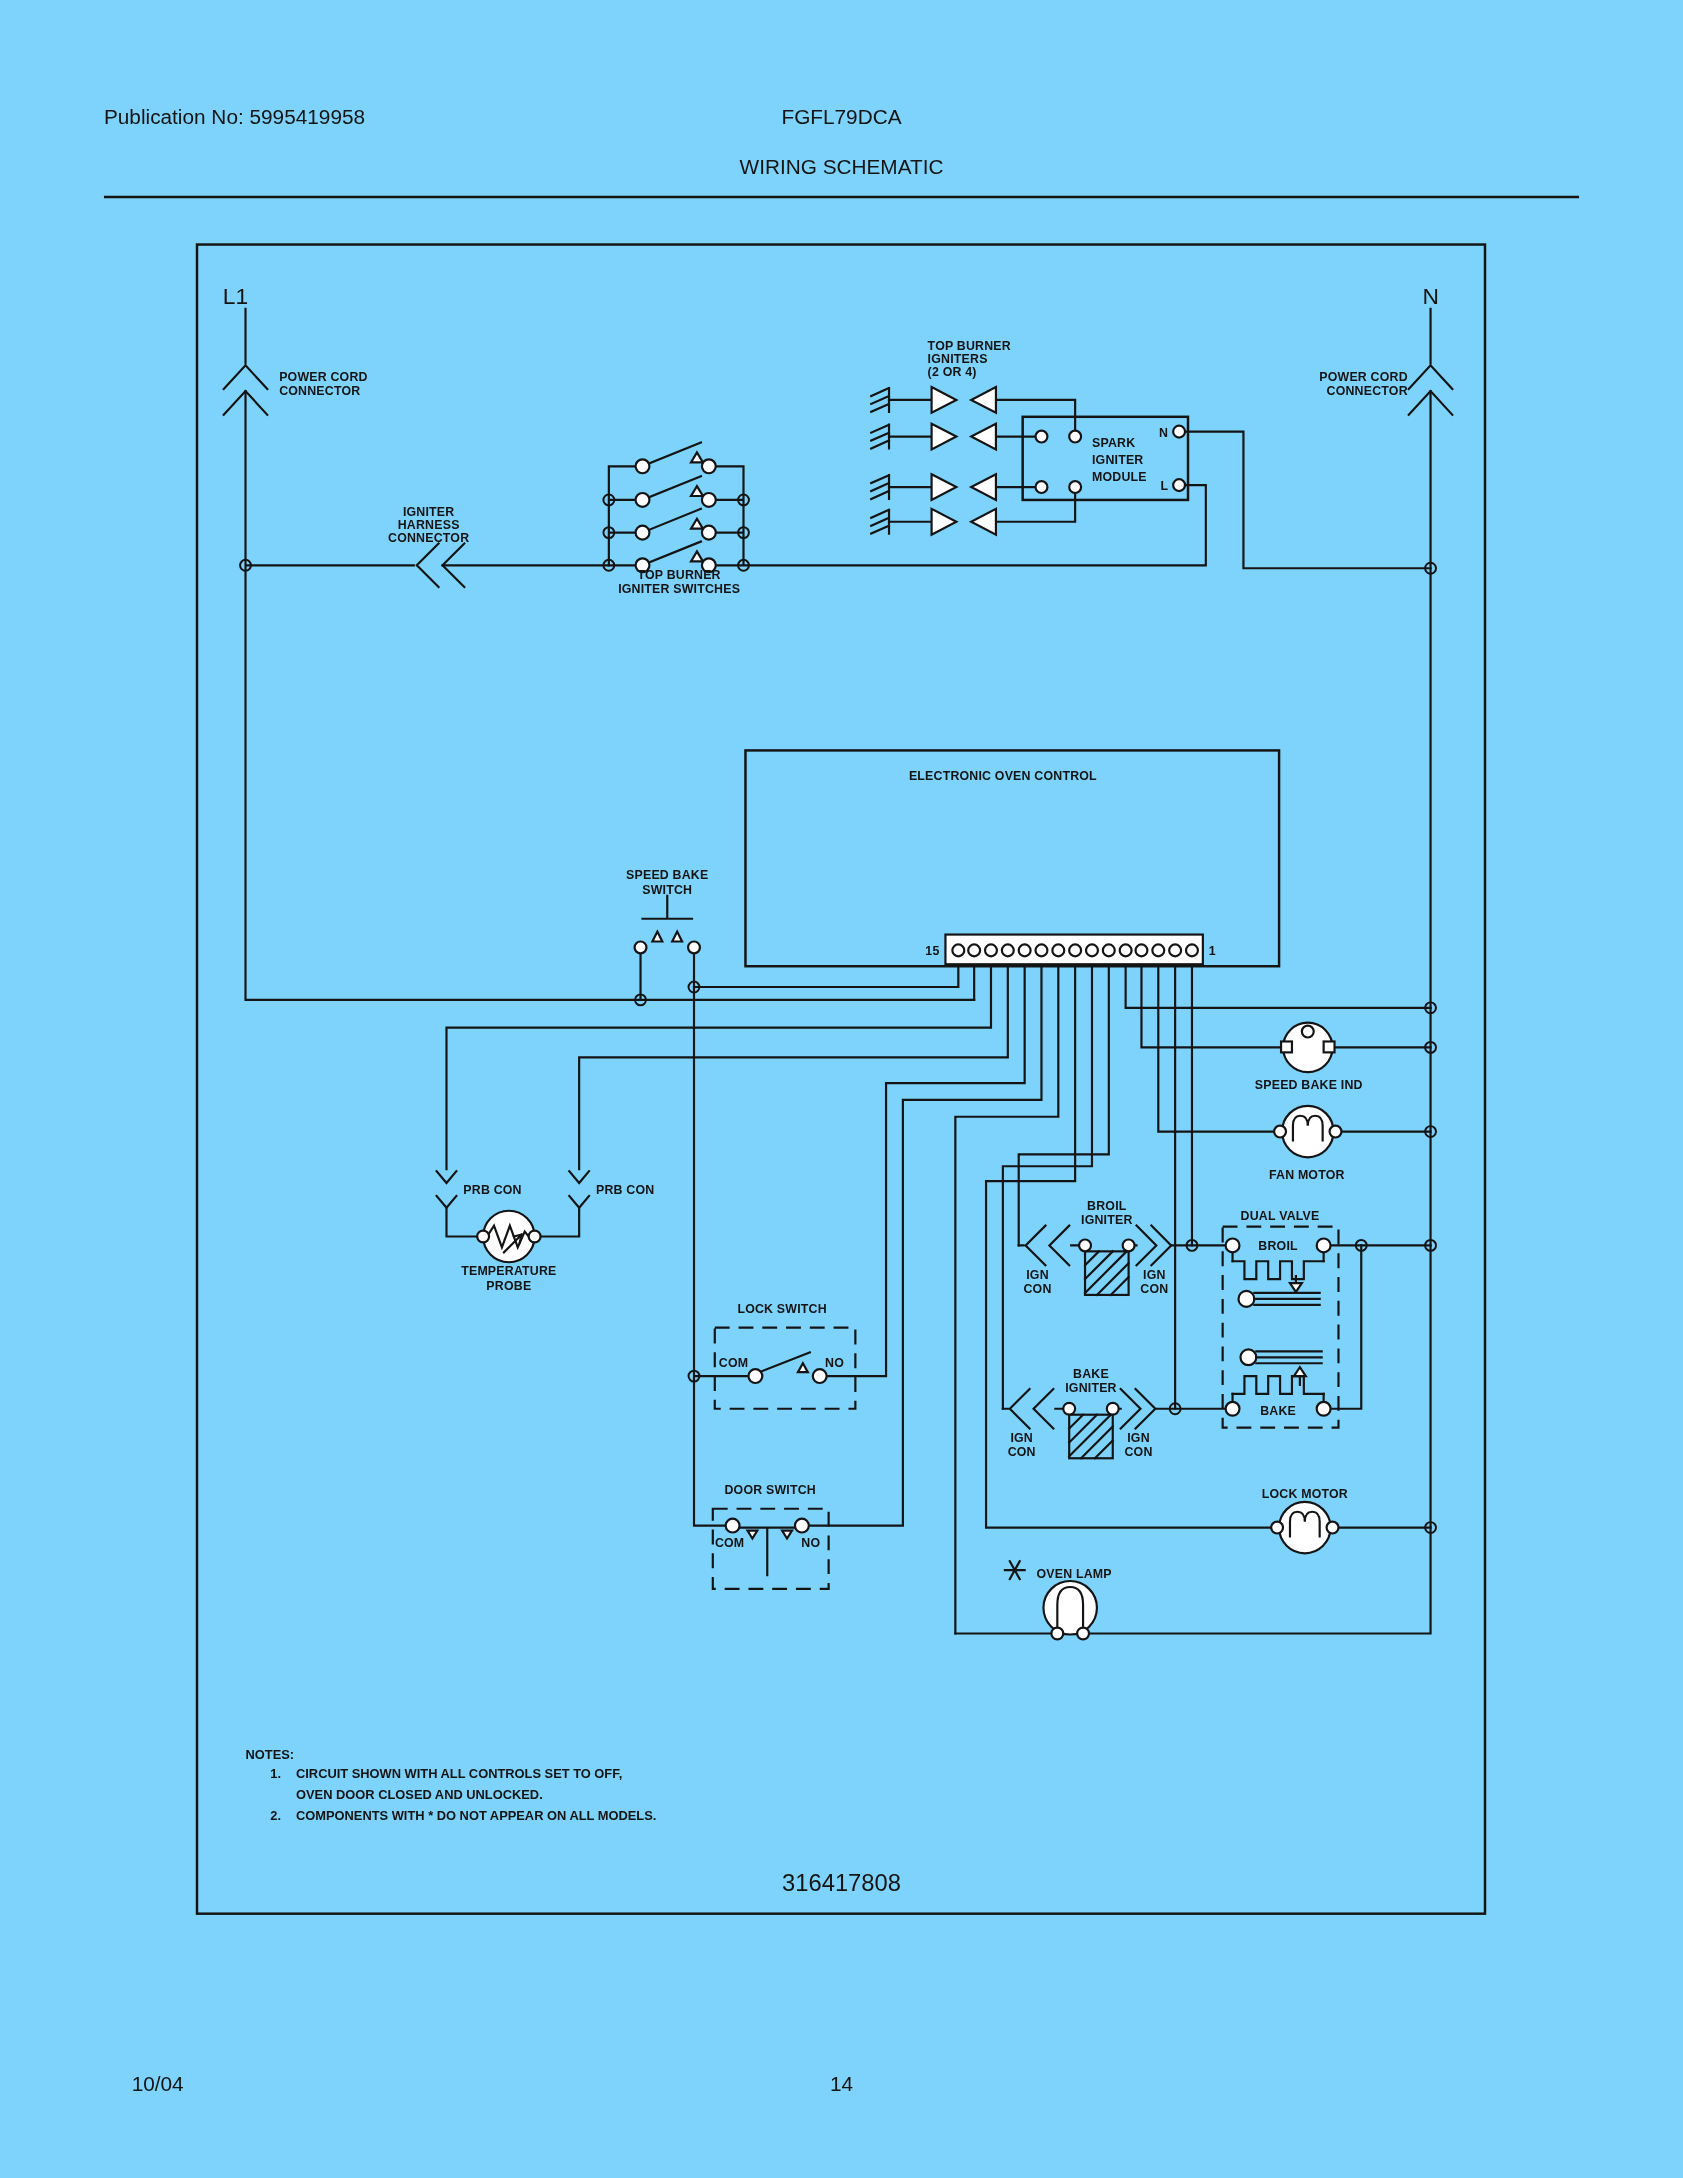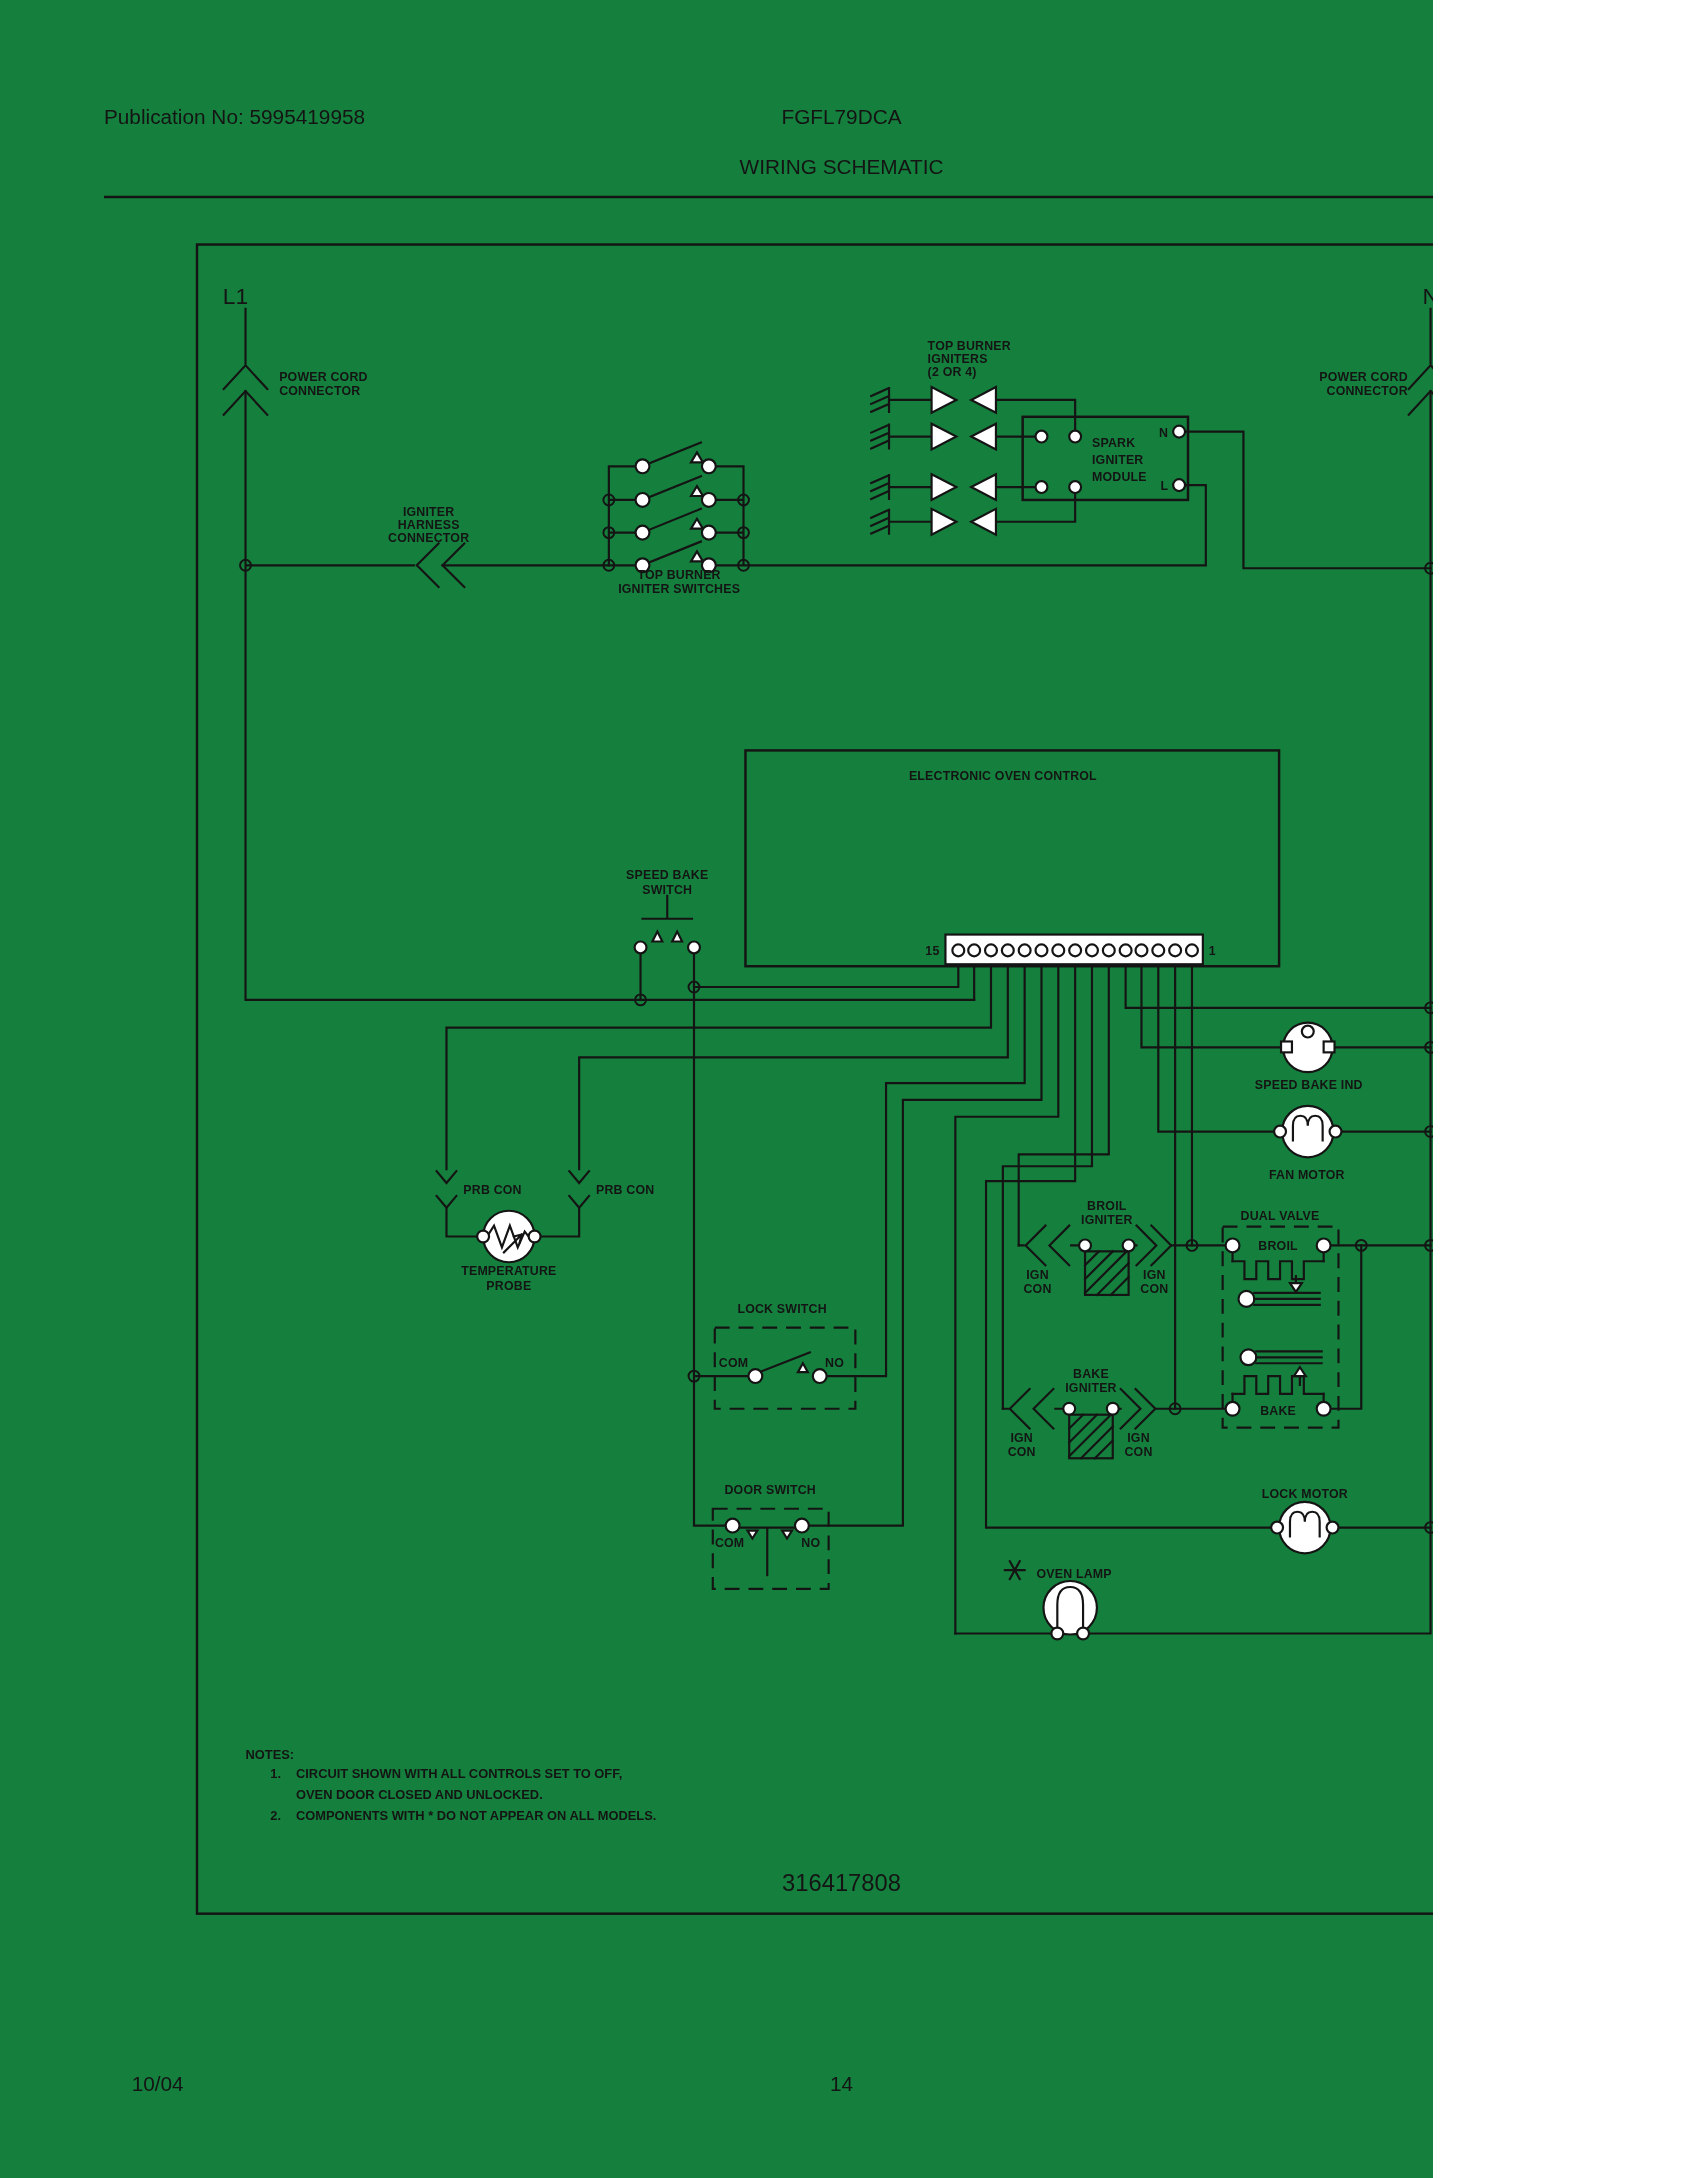--- a/index.html
+++ b/index.html
@@ -1,16 +1,16 @@
 <!DOCTYPE html>
 <html><head>
 <meta charset="utf-8">
 <style>
   html,body{margin:0;padding:0;background:#fff;}
-  #page{position:relative;width:1433px;height:2178px;background:#15803d;overflow:hidden;}
+  #page{position:relative;width:1683px;height:2178px;background:#7dd3fc;overflow:hidden;}
   svg{display:block;}
   text{font-family:"Liberation Sans",sans-serif;fill:#141414;}
   .lab{font-size:12.5px;font-weight:bold;letter-spacing:0.2px;}
   .big{font-size:21px;}
   .l1n{font-size:23px;}
   .pn{font-size:24px;}
   .note{font-size:13px;font-weight:bold;}
   .mid{text-anchor:middle;}
   .end{text-anchor:end;}
   .w{fill:none;stroke:#141414;stroke-width:2.2;stroke-linecap:square;}

